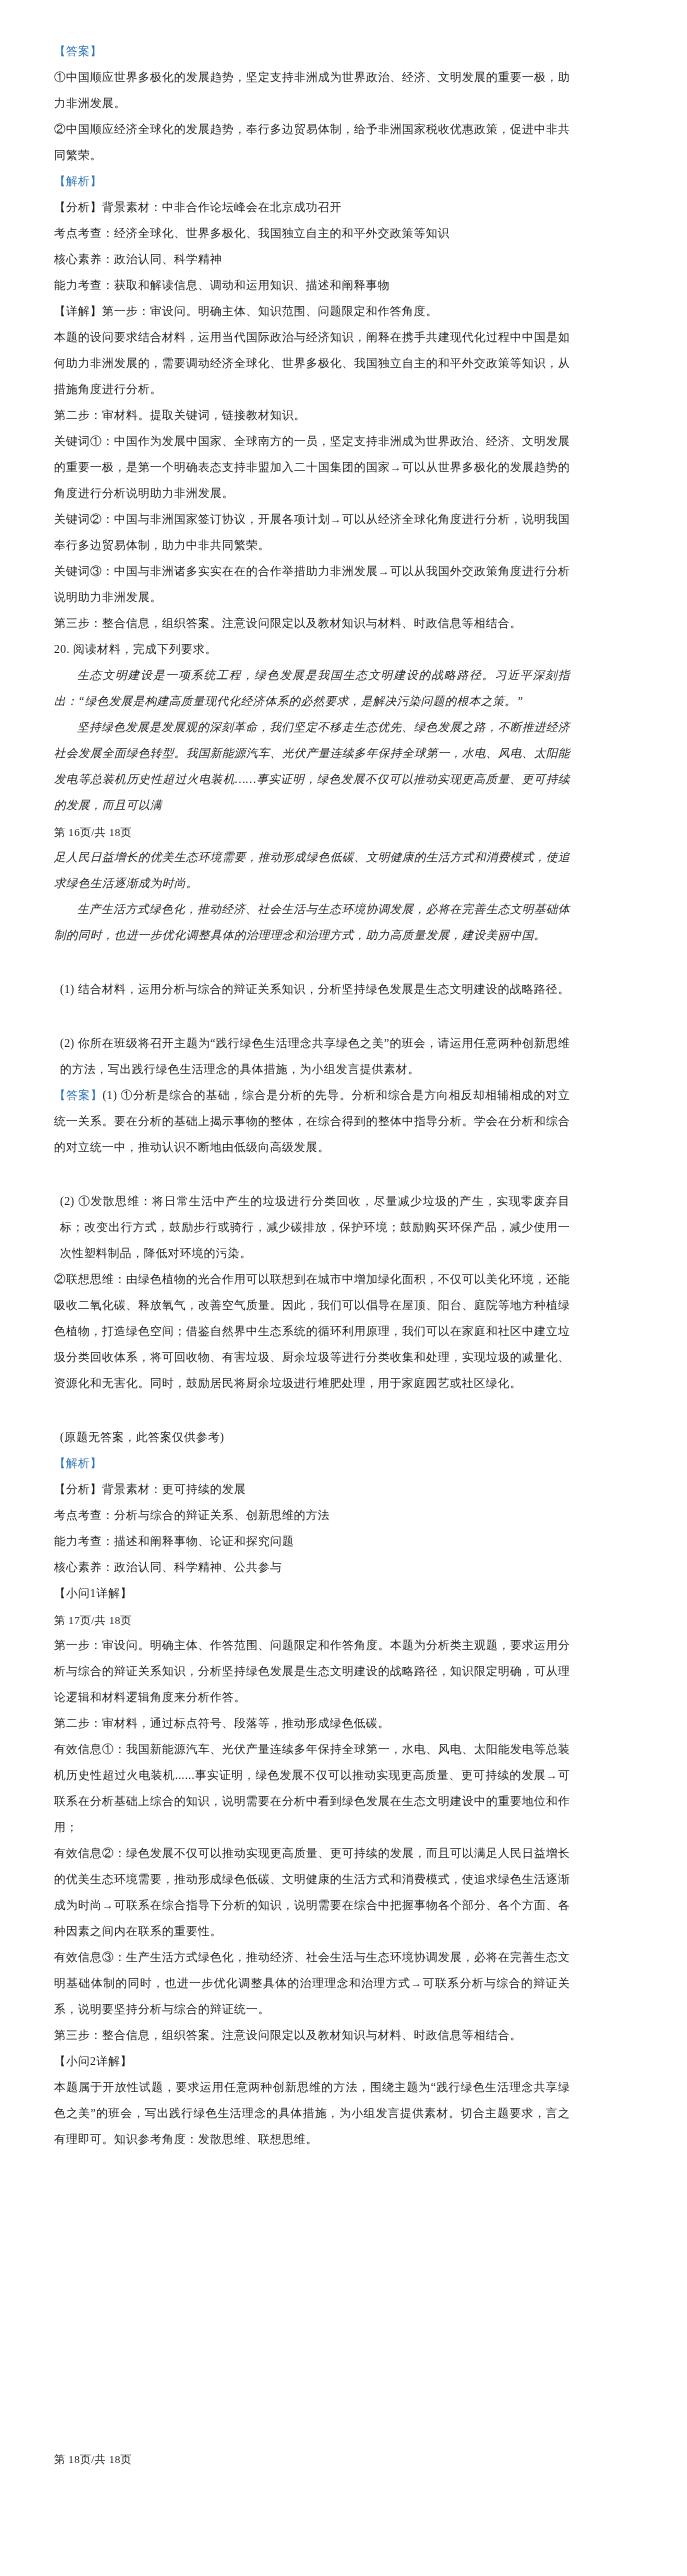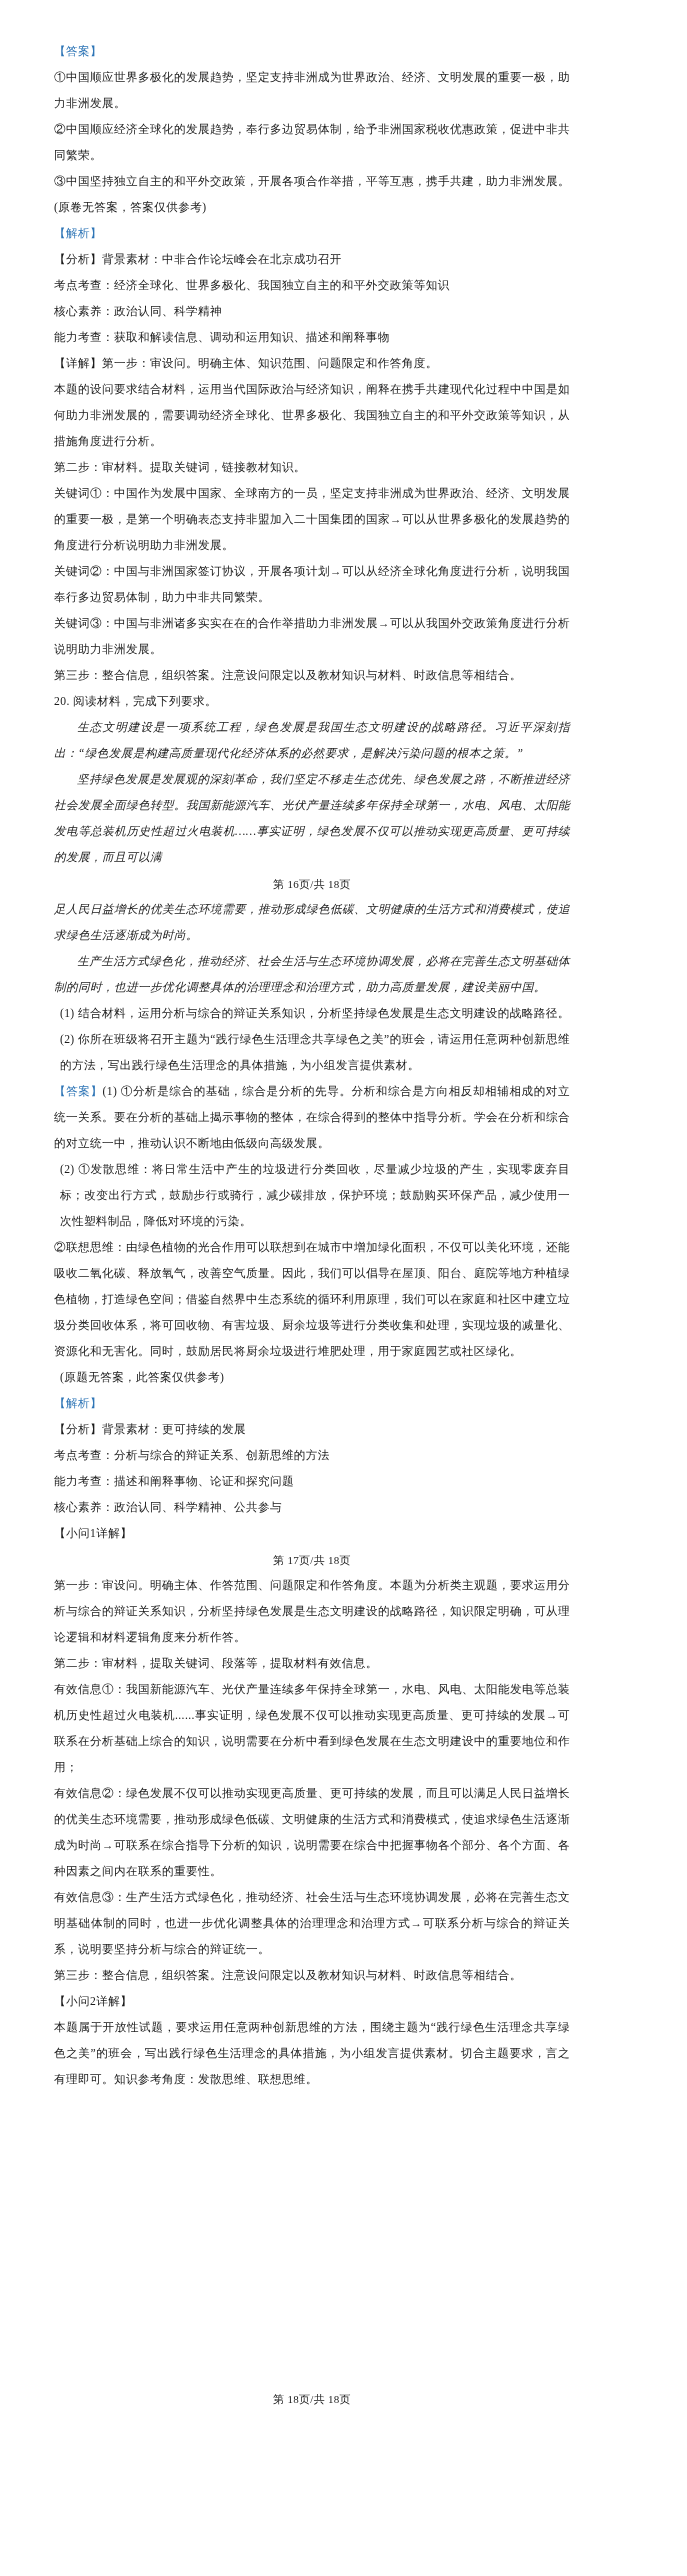--- a/index.html
+++ b/index.html
@@ -18,38 +18,37 @@
   p.blk {
     margin: 0;
     font-size: 11.6px;
     line-height: 26px;
     text-align: justify;
     letter-spacing: 0.4px;
     word-break: break-all;
   }
   p.material { font-style: italic; }
   p.indent { text-indent: 2em; }
-  p.q { padding-left: 5.9px; }
+  p.q { padding-left: 5.9px; margin-top: 28px; }
   p.footer {
-    text-align: center;
+    text-align: left;
     letter-spacing: 0.3px;
     font-size: 11px;
     line-height: 26px;
   }
   .blue { color: #2e75b6; }
 </style>
 </head>
 <body>
 
 <div class="doc-page">
   <div>
       <p class="blk para"><span class="blue">【答案】</span></p>
       <p class="blk para"><span>①中国顺应世界多极化的发展趋势，坚定支持非洲成为世界政治、经济、文明发展的重要一极，助力非洲发展。</span></p>
       <p class="blk para"><span>②中国顺应经济全球化的发展趋势，奉行多边贸易体制，给予非洲国家税收优惠政策，促进中非共同繁荣。</span></p>
-      <p class="blk para"><span>③中国坚持独立自主的和平外交政策，开展各项合作举措，平等互惠，携手共建，助力非洲发展。(原卷无答案，答案仅供参考)</span></p>
       <p class="blk para"><span class="blue">【解析】</span></p>
       <p class="blk para"><span>【分析】背景素材：中非合作论坛峰会在北京成功召开</span></p>
       <p class="blk para"><span>考点考查：经济全球化、世界多极化、我国独立自主的和平外交政策等知识</span></p>
       <p class="blk para"><span>核心素养：政治认同、科学精神</span></p>
       <p class="blk para"><span>能力考查：获取和解读信息、调动和运用知识、描述和阐释事物</span></p>
       <p class="blk para"><span>【详解】第一步：审设问。明确主体、知识范围、问题限定和作答角度。</span></p>
       <p class="blk para"><span>本题的设问要求结合材料，运用当代国际政治与经济知识，阐释在携手共建现代化过程中中国是如何助力非洲发展的，需要调动经济全球化、世界多极化、我国独立自主的和平外交政策等知识，从措施角度进行分析。</span></p>
       <p class="blk para"><span>第二步：审材料。提取关键词，链接教材知识。</span></p>
       <p class="blk para"><span>关键词①：中国作为发展中国家、全球南方的一员，坚定支持非洲成为世界政治、经济、文明发展的重要一极，是第一个明确表态支持非盟加入二十国集团的国家→可以从世界多极化的发展趋势的角度进行分析说明助力非洲发展。</span></p>
       <p class="blk para"><span>关键词②：中国与非洲国家签订协议，开展各项计划→可以从经济全球化角度进行分析，说明我国奉行多边贸易体制，助力中非共同繁荣。</span></p>
@@ -68,21 +67,21 @@
       <p class="blk para"><span>②联想思维：由绿色植物的光合作用可以联想到在城市中增加绿化面积，不仅可以美化环境，还能吸收二氧化碳、释放氧气，改善空气质量。因此，我们可以倡导在屋顶、阳台、庭院等地方种植绿色植物，打造绿色空间；借鉴自然界中生态系统的循环利用原理，我们可以在家庭和社区中建立垃圾分类回收体系，将可回收物、有害垃圾、厨余垃圾等进行分类收集和处理，实现垃圾的减量化、资源化和无害化。同时，鼓励居民将厨余垃圾进行堆肥处理，用于家庭园艺或社区绿化。</span></p>
       <p class="blk para q"><span>(原题无答案，此答案仅供参考)</span></p>
       <p class="blk para"><span class="blue">【解析】</span></p>
       <p class="blk para"><span>【分析】背景素材：更可持续的发展</span></p>
       <p class="blk para"><span>考点考查：分析与综合的辩证关系、创新思维的方法</span></p>
       <p class="blk para"><span>能力考查：描述和阐释事物、论证和探究问题</span></p>
       <p class="blk para"><span>核心素养：政治认同、科学精神、公共参与</span></p>
       <p class="blk para"><span>【小问1详解】</span></p>
       <p class="blk footer"><span>第 17页/共 18页</span></p>
       <p class="blk para"><span>第一步：审设问。明确主体、作答范围、问题限定和作答角度。本题为分析类主观题，要求运用分析与综合的辩证关系知识，分析坚持绿色发展是生态文明建设的战略路径，知识限定明确，可从理论逻辑和材料逻辑角度来分析作答。</span></p>
-      <p class="blk para"><span>第二步：审材料，提取关键词、段落等，提取材料有效信息。</span></p>
+      <p class="blk para"><span>第二步：审材料，通过标点符号、段落等，推动形成绿色低碳。</span></p>
       <p class="blk para"><span>有效信息①：我国新能源汽车、光伏产量连续多年保持全球第一，水电、风电、太阳能发电等总装机历史性超过火电装机......事实证明，绿色发展不仅可以推动实现更高质量、更可持续的发展→可联系在分析基础上综合的知识，说明需要在分析中看到绿色发展在生态文明建设中的重要地位和作用；</span></p>
       <p class="blk para"><span>有效信息②：绿色发展不仅可以推动实现更高质量、更可持续的发展，而且可以满足人民日益增长的优美生态环境需要，推动形成绿色低碳、文明健康的生活方式和消费模式，使追求绿色生活逐渐成为时尚→可联系在综合指导下分析的知识，说明需要在综合中把握事物各个部分、各个方面、各种因素之间内在联系的重要性。</span></p>
       <p class="blk para"><span>有效信息③：生产生活方式绿色化，推动经济、社会生活与生态环境协调发展，必将在完善生态文明基础体制的同时，也进一步优化调整具体的治理理念和治理方式→可联系分析与综合的辩证关系，说明要坚持分析与综合的辩证统一。</span></p>
       <p class="blk para"><span>第三步：整合信息，组织答案。注意设问限定以及教材知识与材料、时政信息等相结合。</span></p>
       <p class="blk para"><span>【小问2详解】</span></p>
       <p class="blk para"><span>本题属于开放性试题，要求运用任意两种创新思维的方法，围绕主题为“践行绿色生活理念共享绿色之美”的班会，写出践行绿色生活理念的具体措施，为小组发言提供素材。切合主题要求，言之有理即可。知识参考角度：发散思维、联想思维。</span></p>
       <div style="height: 293px;"></div>
       <p class="blk footer"><span>第 18页/共 18页</span></p>
     </div>
 </div>

